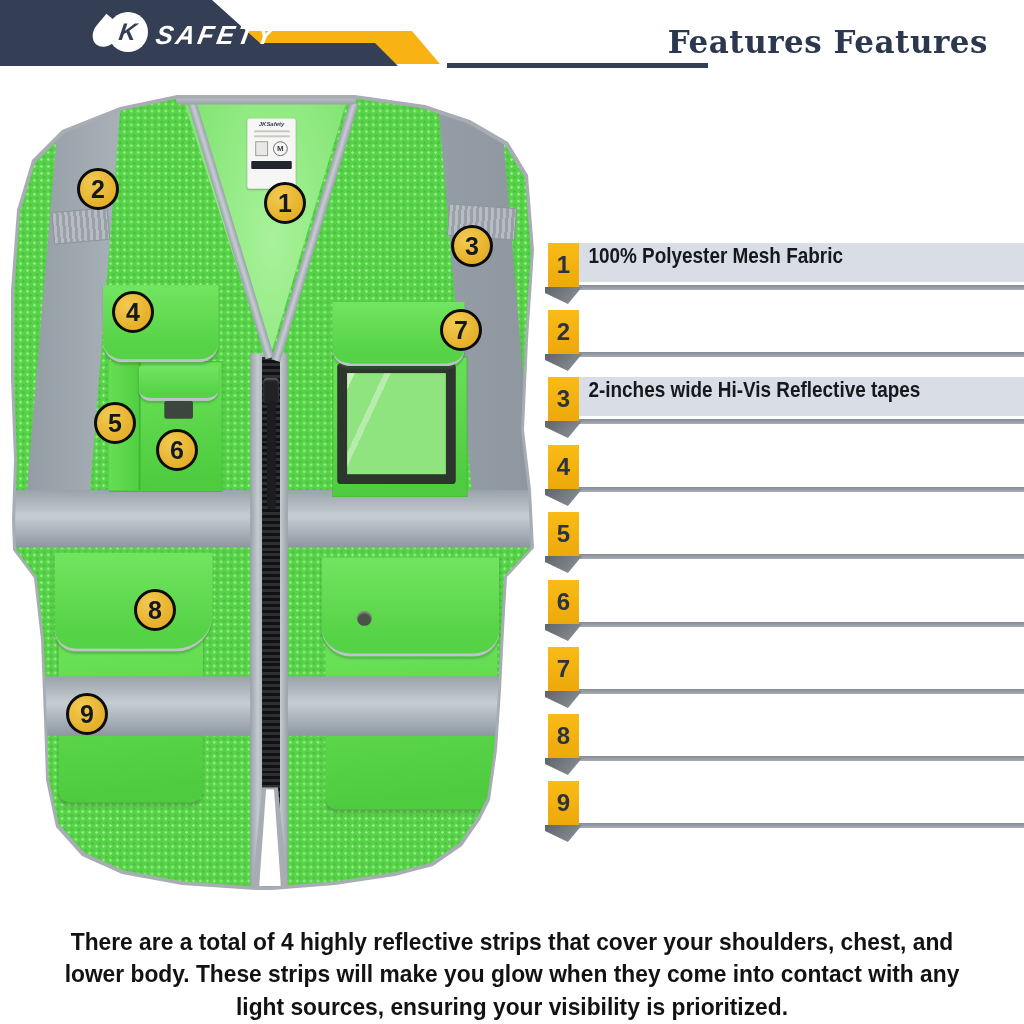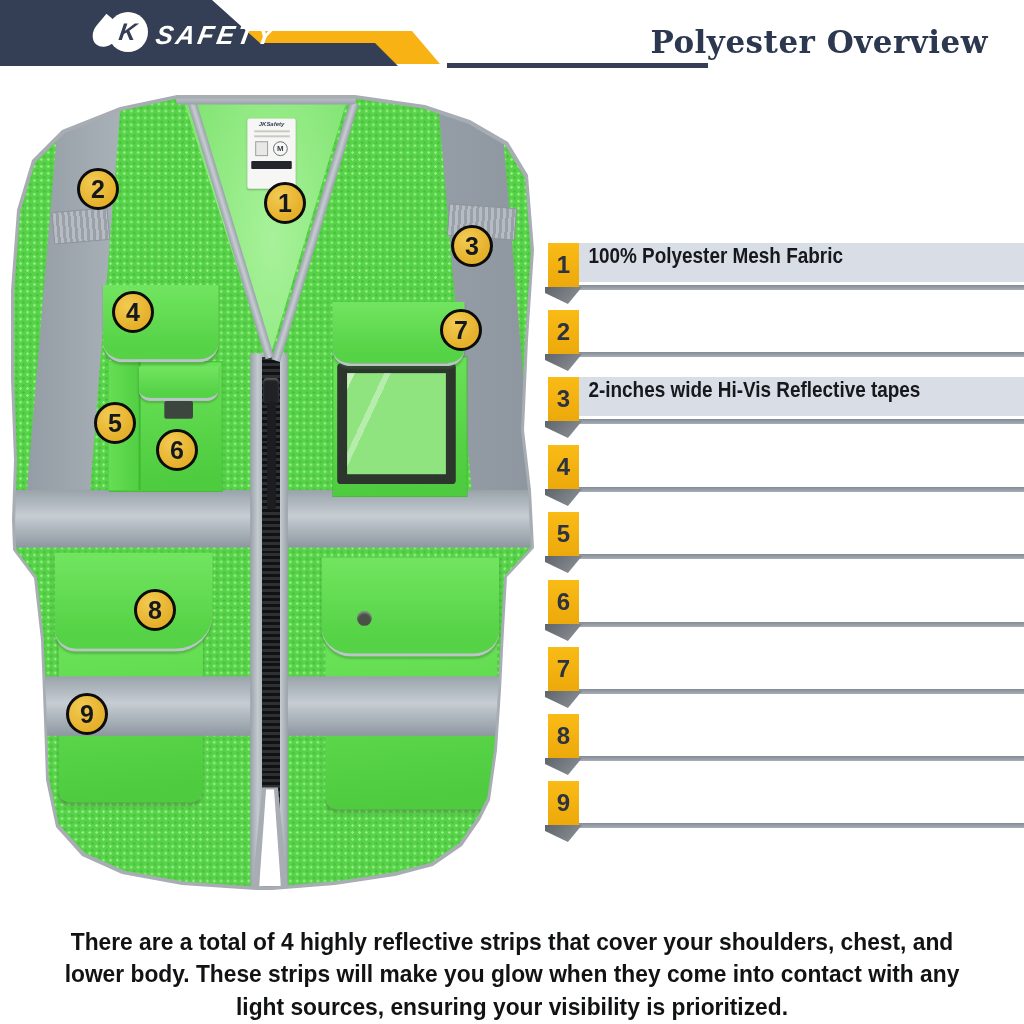--- a/index.html
+++ b/index.html
@@ -133,21 +133,21 @@
 <div class="abs" id="banner-yellow"></div>
 <div class="abs" id="banner-navy"></div>
 <div class="abs" id="header-rule"></div>
 <div class="abs" id="logo">
   <div class="abs" id="logo-drop"></div>
   <div class="abs" id="logo-circle">
     <span id="logo-k">K</span>
   </div>
   <div class="abs" id="logo-text">SAFETY</div>
 </div>
-<div class="abs" id="page-title">Polyester Overview</div>
+<div class="abs" id="page-title">Features Features</div>
 
 <div class="abs" id="vest">
   <div class="abs vest-shape" id="vest-rim"></div>
   <div class="abs vest-shape" id="vest-body">
     <div class="abs" id="back-panel"></div>
     <div class="abs vstripe" id="stripe-left"></div>
     <div class="abs vstripe" id="stripe-right"></div>
     <div class="abs hband" id="band-waist"></div>
 
     <div class="abs pocket" id="cl-body"></div>

